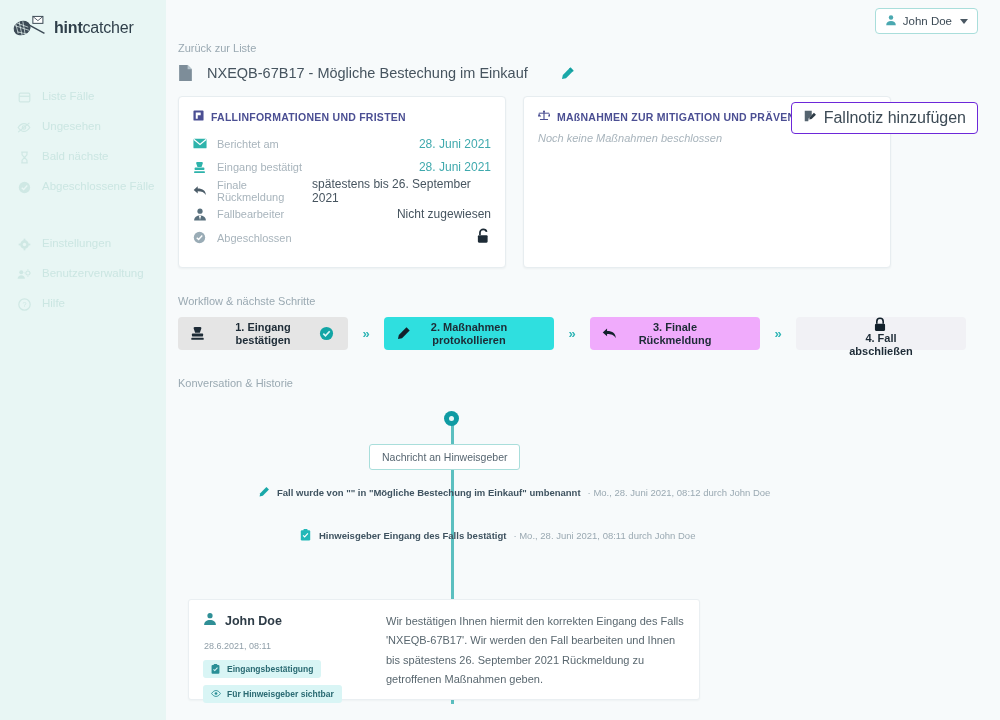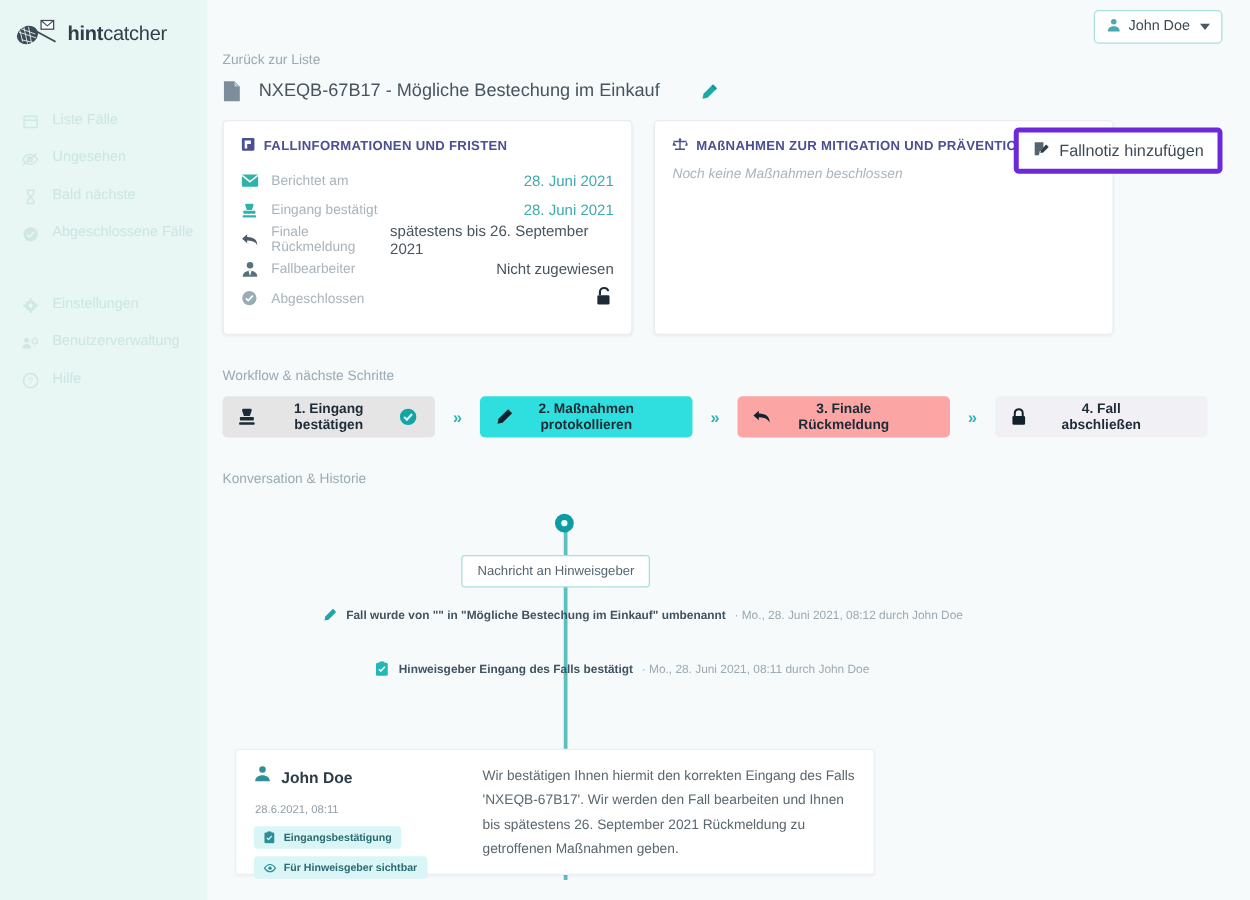--- a/index.html
+++ b/index.html
@@ -71,22 +71,22 @@
     display: flex; align-items: center; gap: 14px;
     margin: 0 0 14px 2px; position: relative;
   }
   .doc-ic { width: 15px; height: 18px; flex: none; }
   .case-title { font-size: 14.5px; color: #46545f; }
   .edit-pencil { width: 15px; height: 15px; cursor: pointer; margin-left: 18px;}
 
   .note-btn {
     position: absolute; right: 22px; top: 60px;
     display: flex; align-items: center; gap: 7px;
-    border: 4px solid #6d28d9; border-radius: 4px; background: #fff;
-    padding: 6px 11px; font-size: 13px; color: #3c4a55; cursor: pointer;
+    border: 1px solid #6d28d9; border-radius: 4px; background: #fff;
+    padding: 6px 11px; font-size: 16px; color: #3c4a55; cursor: pointer;
   }
 
   
   .cards { display: flex; gap: 17px; margin-left: 2px; }
   .card {
     background: #fff; border: 1px solid #e7edf0; border-radius: 4px;
     box-shadow: 0 1px 2px rgba(30,50,60,.05);
     padding: 13px 14px 14px 14px;
   }
   .card-1 { width: 328px; height: 172px; }
@@ -116,22 +116,22 @@
     padding: 0 12px; cursor: pointer; position: relative;
   }
   .step-ic { width: 17px; flex: none; display:flex; align-items:center;}
   .step-lbl {
     flex: 1; text-align: center; font-size: 11px; font-weight: bold;
     line-height: 1.18; color: #1d2b36;
   }
   .step-done { width: 17px; flex: none; display:flex; align-items:center;}
   .step.s1 { width: 170px; background: #e5e5e5; }
   .step.s2 { width: 170px; background: #2fdfdf; }
-  .step.s3 { width: 170px; background: #fca5a5; }
-  .step.s4 { width: 170px; background: #f1f1f5; }
+  .step.s3 { width: 170px; background: #f0abfc; }
+  .step.s4 { width: 170px; background: #f1f1f5; flex-direction: column; }
   .chev { width: 36px; text-align: center; color: #2fb5b5; font-size: 13px; font-weight: bold; }
 
   
   .timeline { position: relative; margin-top: 22px; padding-bottom: 0; }
   .tl-line {
     position: absolute; left: 275px; top: 0; width: 2.5px; background: #5bbfc0;
   }
   .tl-dot {
     position: absolute; left: 268px; top: 0; width: 15px; height: 15px;
     border-radius: 50%; background: #0f9ba3;

